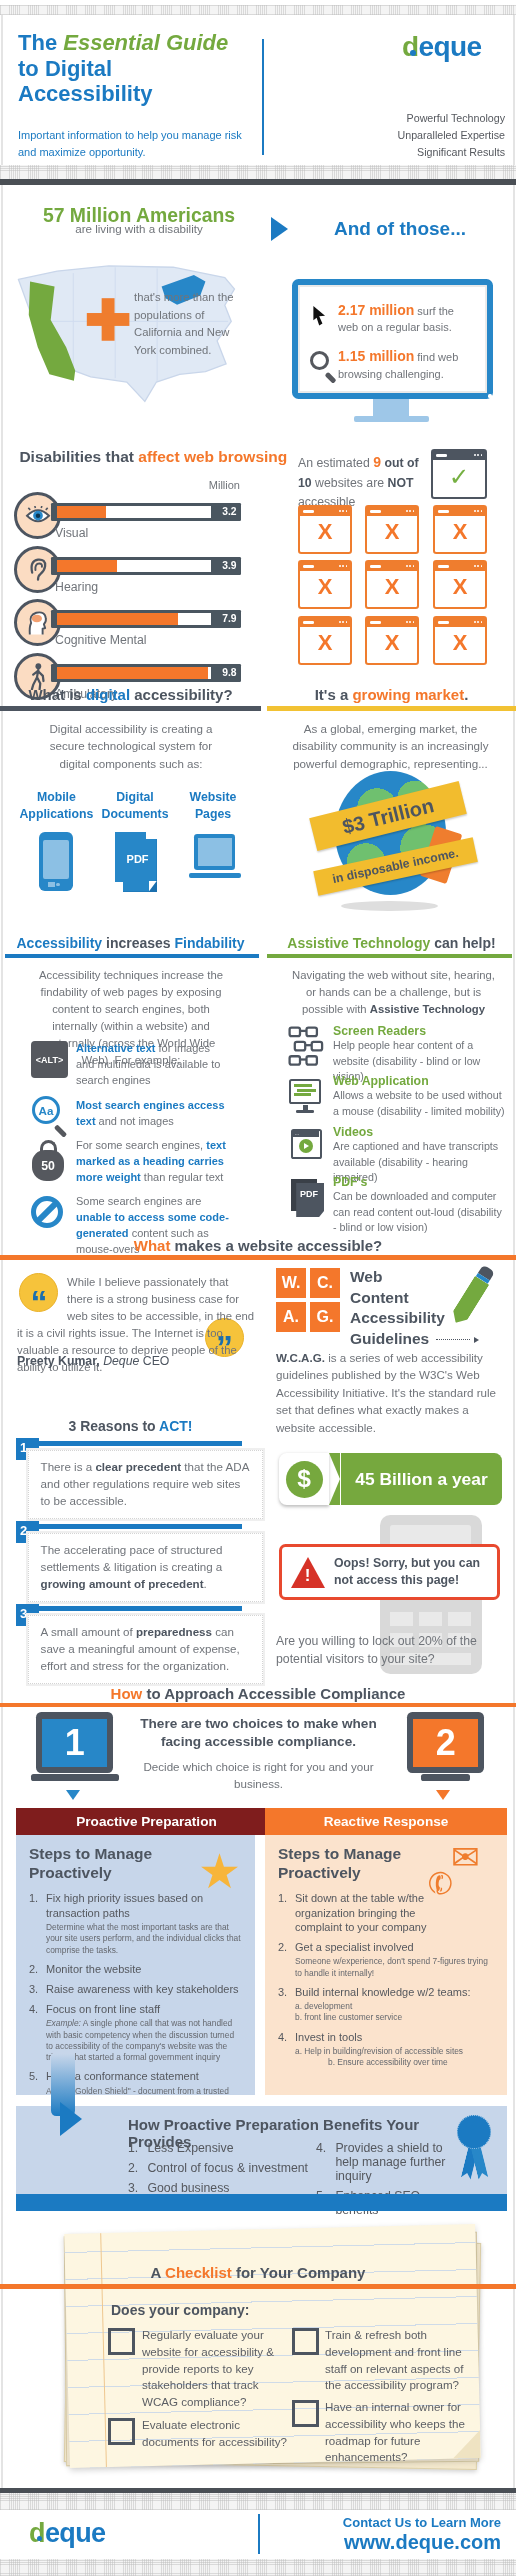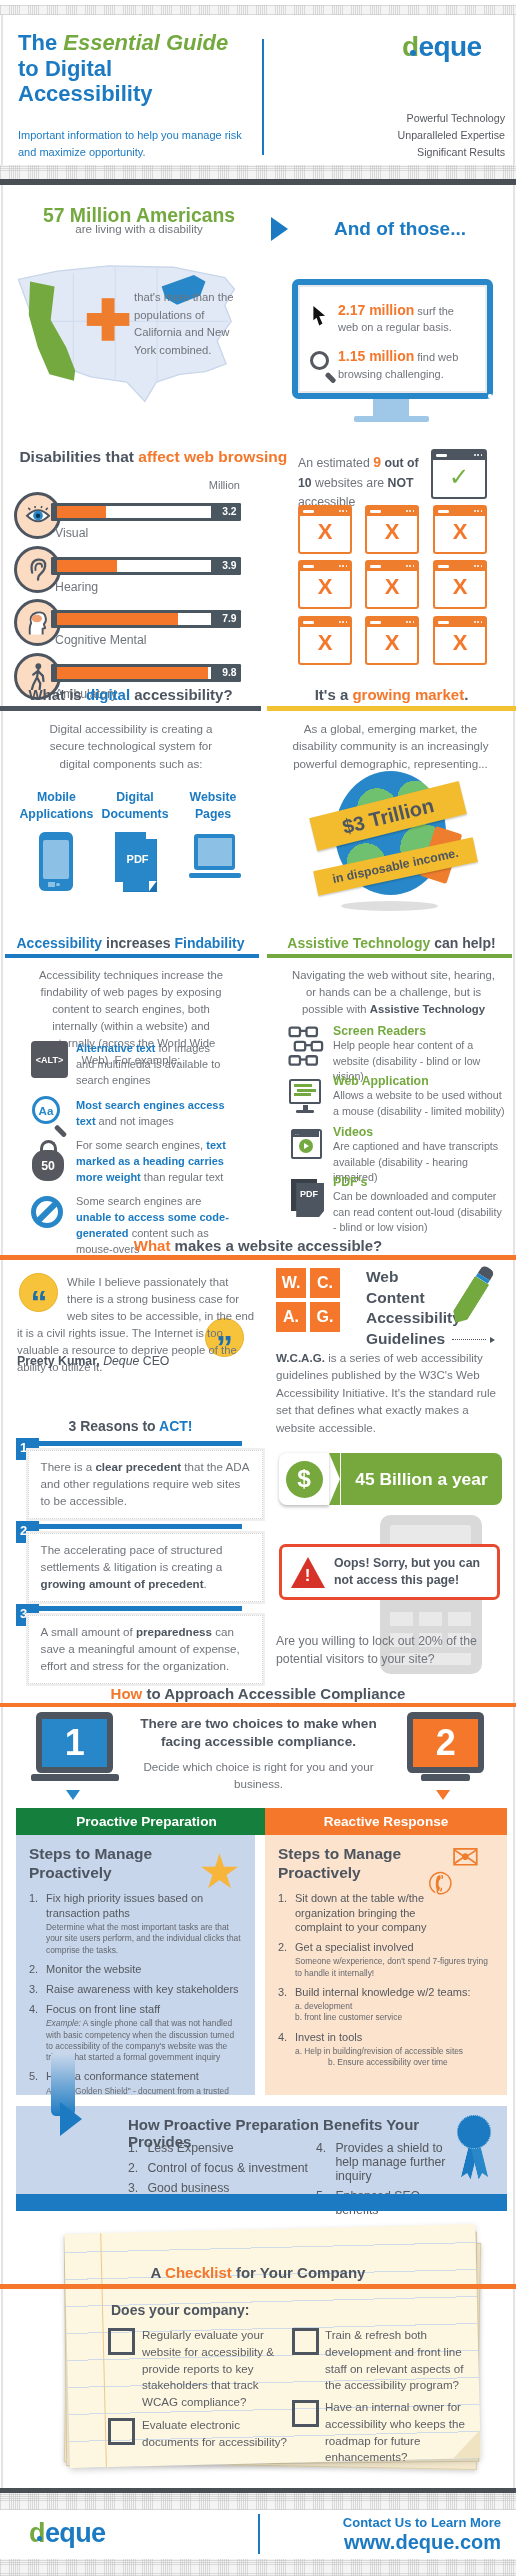--- a/index.html
+++ b/index.html
@@ -502,21 +502,21 @@
   <div class="abs" style="left:17px;top:1354px;font-size:12.3px;color:#4d5560;">
     <span class="b">Preety Kumar,</span><span class="i"> Deque</span><span> CEO</span>
   </div>
 
   <div class="abs" style="left:276px;top:1268px;width:65px;height:65px;display:grid;grid-template-columns:30px 30px;grid-template-rows:30px 30px;gap:3.9px;">
     <div style="background:#f4772b;color:#fff;font-weight:bold;font-size:16px;display:flex;align-items:center;justify-content:center;">W.</div>
     <div style="background:#f4772b;color:#fff;font-weight:bold;font-size:16px;display:flex;align-items:center;justify-content:center;">C.</div>
     <div style="background:#f4772b;color:#fff;font-weight:bold;font-size:16px;display:flex;align-items:center;justify-content:center;">A.</div>
     <div style="background:#f4772b;color:#fff;font-weight:bold;font-size:16px;display:flex;align-items:center;justify-content:center;">G.</div>
   </div>
-  <div class="abs b dark" style="left:350px;top:1267px;font-size:15.5px;line-height:1.33;margin-left:16px;">
+  <div class="abs b dark" style="left:350px;top:1267px;font-size:15.5px;line-height:1.33;">
     <div>Web</div>
     <div>Content</div>
     <div>Accessibility</div>
     <div style="display:inline-block;">Guidelines</div>
     <span style="display:inline-block;width:34px;border-bottom:1.9px dotted #4d5560;vertical-align:3.9px;margin-left:2.6px;"></span>
     <span style="display:inline-block;width:0;height:0;border-left:5.2px solid #4d5560;border-top:3.2px solid transparent;border-bottom:3.2px solid transparent;vertical-align:1.3px;"></span>
   </div>
   <div class="abs" style="left:462px;top:1263px;width:17px;height:72px;transform:rotate(32deg);">
     <div class="abs" style="left:1.3px;top:0;width:14px;height:10.3px;background:#4d5560;border-radius:5.2px 5.2px 0 0;"></div>
     <div class="abs" style="left:1.3px;top:10.3px;width:14px;height:3.9px;background:#2787c8;"></div>
@@ -602,21 +602,21 @@
   <div class="abs" style="left:402px;top:1712px;width:88px;height:76px;">
     <div class="abs" style="left:5.2px;top:0;width:77px;height:61px;background:#4d5560;border-radius:5.2px;display:flex;align-items:center;justify-content:center;">
       <div style="width:65px;height:48px;background:#f4772b;display:flex;align-items:center;justify-content:center;">
         <span class="b" style="color:#fff;font-size:36px;">2</span>
       </div>
     </div>
     <div class="abs" style="left:19.4px;top:62px;width:49px;height:6.5px;background:#4d5560;border-radius:2.6px;"></div>
   </div>
   <div class="abs" style="left:436px;top:1790px;width:0;height:0;border-top:10.3px solid #f4772b;border-left:7px solid transparent;border-right:7px solid transparent;"></div>
 
-  <div class="abs b center" style="left:16px;top:1808px;width:261px;height:27px;background:#15803d;color:#fff;font-size:13.6px;line-height:27px;"><span>Proactive Preparation</span></div>
+  <div class="abs b center" style="left:16px;top:1808px;width:261px;height:27px;background:#7f1d1d;color:#fff;font-size:13.6px;line-height:27px;"><span>Proactive Preparation</span></div>
   <div class="abs b center" style="left:265px;top:1808px;width:242px;height:27px;background:#f4772b;color:#fff;font-size:13.6px;line-height:27px;"><span>Reactive Response</span></div>
 
   <div class="abs" style="left:16px;top:1835px;width:239px;height:260px;background:#c7d6ea;padding:10.3px 13px;overflow:hidden;">
     <div class="b dark" style="font-size:15.5px;line-height:1.2;width:142px;">Steps to Manage Proactively</div>
     <span class="uni abs" style="left:182px;top:11.6px;font-size:48px;color:#f7b53b;line-height:1;">★</span>
     <div class="pstep" style="margin-top:9px;">
         <span class="n">1.</span>
         <span style="width:165px;">Fix high priority issues based on transaction paths</span>
       </div>
     <div class="pnote">Determine what the most important tasks are that your site users perform, and the individual clicks that comprise the tasks.</div>

